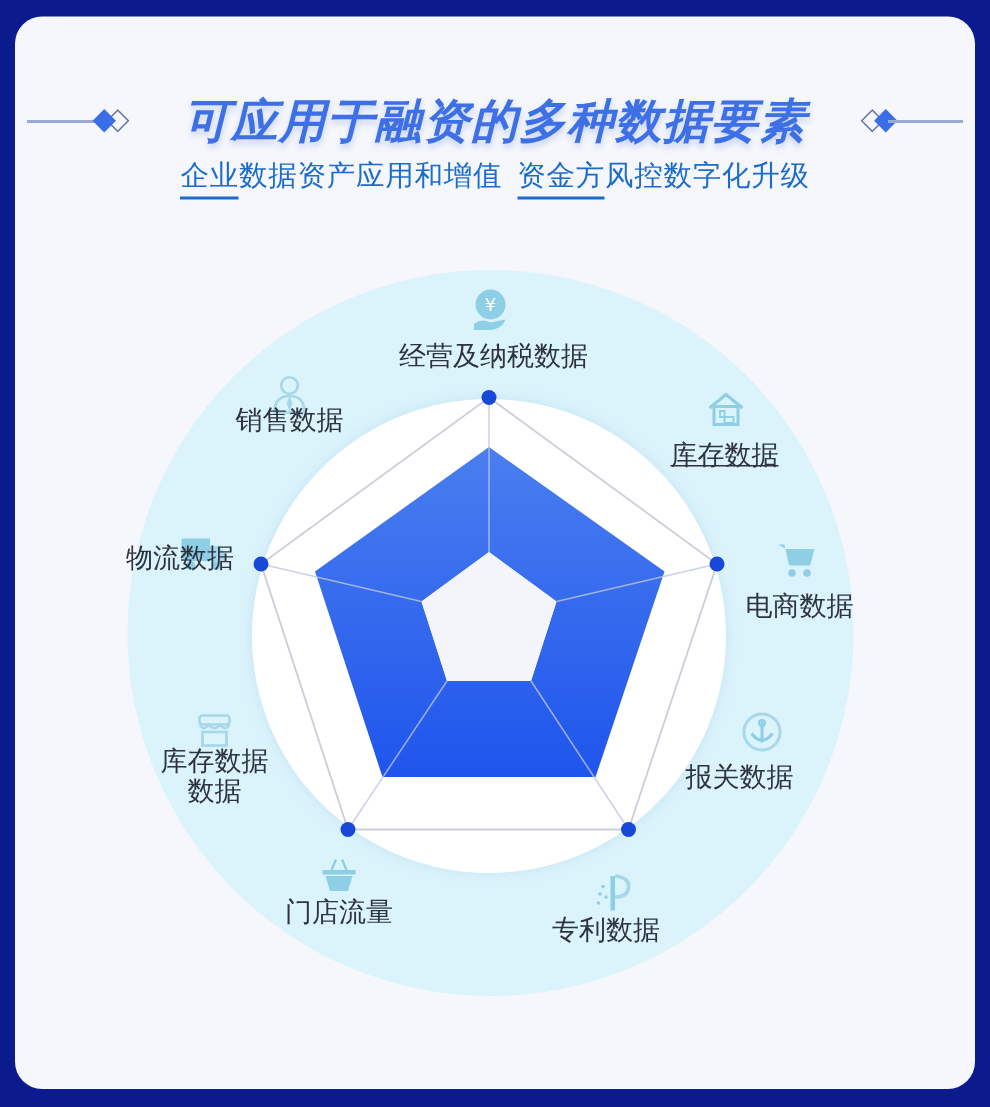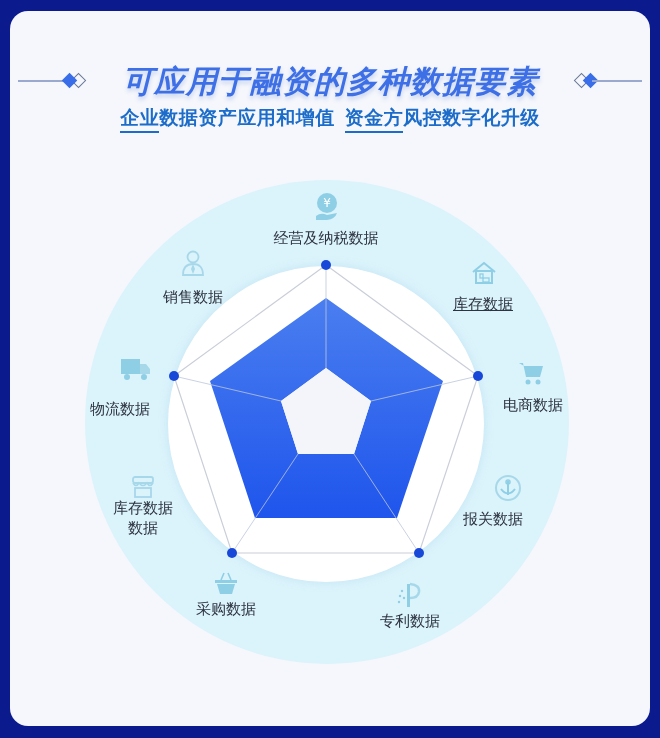--- a/index.html
+++ b/index.html
@@ -32,38 +32,38 @@
   .diamond-pair.right .d1 { right:2px; background:#3a6ee8; }
   .diamond-pair.right .d2 { right:11px; border:1.5px solid #6b7a99; background:transparent; width:9px; height:9px; top:3px;}
   .main-title {
     position:absolute; left:84px; top:0; width:472px; text-align:center;
     font-size:31px; font-weight:bold; font-style:italic; color:#3d6fe6;
     letter-spacing:1px; line-height:40px;
     text-shadow:0 3px 4px rgba(60,100,200,0.25);
   }
   .subtitle {
     position:absolute; left:0; top:92px; width:640px; text-align:center;
-    font-size:19px; font-weight:bold; color:#1c6cc9; letter-spacing:0.5px; line-height:28px;
+    font-size:19px; font-weight:normal; color:#1c6cc9; letter-spacing:0.5px; line-height:28px;
   }
   .subtitle .ul { border-bottom:2px solid #1c6cc9; padding-bottom:3px; }
   .subtitle .gap { display:inline-block; width:10px; }
 
   .outer-circle {
     position:absolute; left:75px; top:169px; width:484px; height:484px; border-radius:50%;
     background:#dbf3fb;
   }
   .inner-circle {
     position:absolute; left:158px; top:255px; width:316px; height:316px; border-radius:50%;
     background:#ffffff;
     box-shadow:0 0 8px rgba(180,220,240,0.6);
   }
   svg.radar { position:absolute; left:0; top:0; }
 
   .label {
-    position:absolute; font-size:15px; color:#2d3340; text-align:center; line-height:20px;
+    position:absolute; font-size:18px; color:#2d3340; text-align:center; line-height:20px;
     white-space:nowrap;
   }
   .icon { position:absolute; }
 </style>
 </head>
 <body>
 
 <div class="card">
   <div class="title-row">
     <div class="title-line left"></div>
@@ -155,39 +155,39 @@
     <circle cx="10" cy="17" r="1.2" fill="#8ecfe6"></circle>
     <circle cx="5" cy="21" r="1.2" fill="#8ecfe6"></circle>
   </svg>
   <div class="label" style="left:350px; top:600px; width:80px;text-align:right;">专利数据</div>
 
   <svg class="icon" style="left:202px; top:559px;" width="28" height="26">
     <path d="M9,10 L12,3 M19,10 L16,3" stroke="#8ecfe6" stroke-width="1.6" fill="none"></path>
     <rect x="3" y="10" width="22" height="3" fill="#8ecfe6"></rect>
     <path d="M5,14 L23,14 L20,24 L8,24 Z" fill="#8ecfe6"></path>
   </svg>
-  <div class="label" style="left:176px; top:588px; width:80px;">采购数据</div>
+  <div class="label" style="left:176px; top:588px; width:80px;">门店流量</div>
 
   <svg class="icon" style="left:120px; top:464px;" width="26" height="24">
     <rect x="3" y="2" width="20" height="6" rx="2" fill="none" stroke="#a7d8ea" stroke-width="1.8"></rect>
     <path d="M3,8 Q6,13 9,8 Q13,13 17,8 Q20,13 23,8" fill="none" stroke="#a7d8ea" stroke-width="1.6"></path>
     <rect x="5" y="13" width="16" height="9" fill="none" stroke="#a7d8ea" stroke-width="1.8"></rect>
   </svg>
   <div class="label" style="left:93px; top:487px; width:80px;">
     <div>库存数据</div>
     <div>数据</div>
   </div>
 
   <svg class="icon" style="left:110px; top:345px;" width="32" height="26">
     <rect x="1" y="3" width="19" height="15" fill="#8ecfe6"></rect>
     <path d="M20,8 L26,8 L30,13 L30,18 L20,18 Z" fill="#a7d8ea"></path>
     <circle cx="7" cy="21" r="3" fill="#8ecfe6"></circle>
     <circle cx="24" cy="21" r="3" fill="#8ecfe6"></circle>
   </svg>
-  <div class="label" style="left:70px; top:388px; width:80px;">物流数据</div>
+  <div class="label" style="left:70px; top:352px; width:80px;">物流数据</div>
 
   <svg class="icon" style="left:171px; top:238px;" width="24" height="28">
     <circle cx="12" cy="8" r="5.5" fill="none" stroke="#a7d8ea" stroke-width="1.8"></circle>
     <path d="M2,26 Q2,15 12,15 Q22,15 22,26 Z" fill="none" stroke="#a7d8ea" stroke-width="1.8"></path>
     <path d="M12,15 L10,20 L12,25 L14,20 Z" fill="#a7d8ea"></path>
   </svg>
-  <div class="label" style="left:143px; top:276px; width:80px;">销售数据</div>
+  <div class="label" style="left:143px; top:260px; width:80px;">销售数据</div>
 </div>
 
 </body></html>

